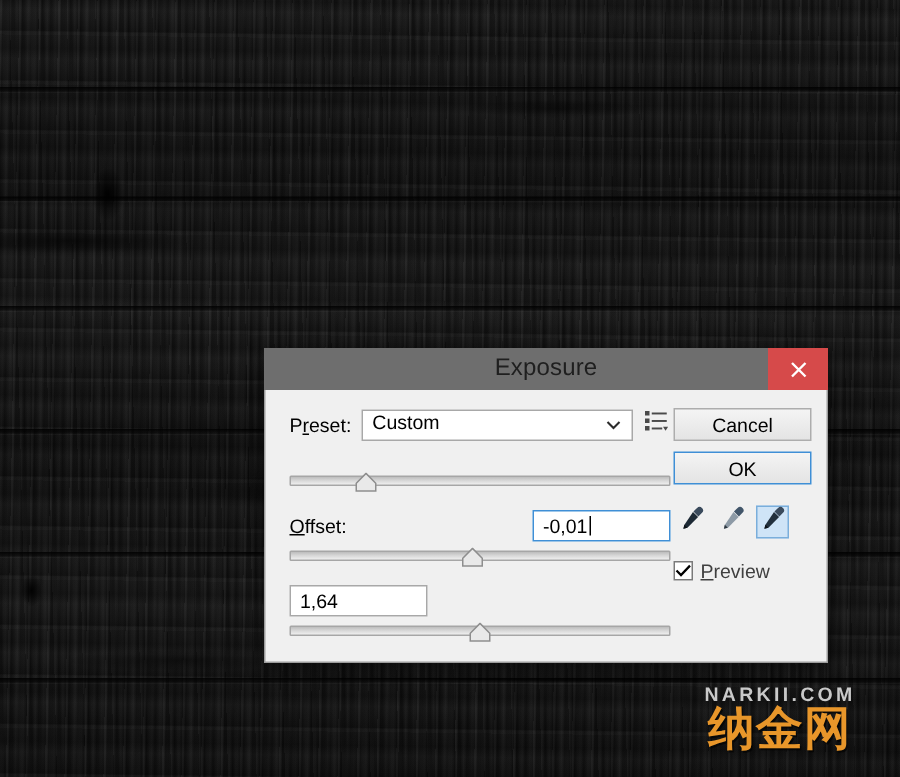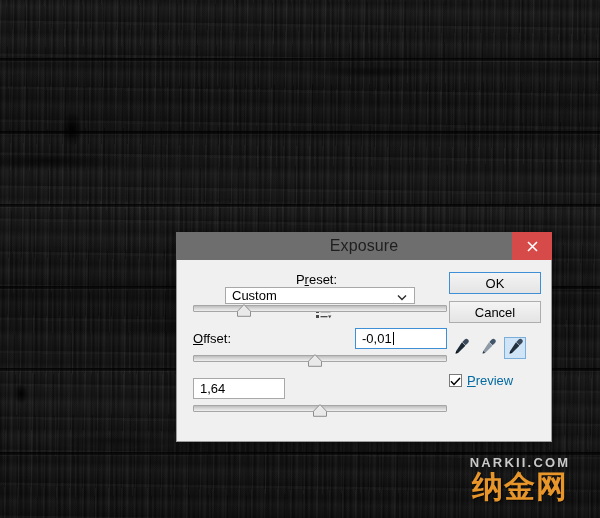--- a/index.html
+++ b/index.html
@@ -148,22 +148,21 @@
     font-family: "Liberation Sans", sans-serif;
     white-space: nowrap;
   }
   .row-label u { text-decoration: underline; }
 
   
   #preset-row {
     display: flex;
     align-items: center;
     height: 22px;
-    margin-bottom: 8px;
-    flex-direction: column;
+    margin-bottom: 20px;
   }
   #preset-label { margin-right: 7px; }
   #preset-select {
     width: 190px;
     height: 21px;
     background: #ffffff;
     border: 1px solid #a8a8a8;
     display: flex;
     align-items: flex-start;
     position: relative;
@@ -297,21 +296,21 @@
     background: #fff;
     border: 1px solid #7a7a7a;
     box-sizing: border-box;
     display: flex;
     align-items: center;
     justify-content: center;
     margin-right: 5px;
   }
   #preview-label {
     font-size: 13px;
-    color: #0369a1;
+    color: #404040;
   }
 
   
   #watermark {
     position: absolute;
     right: 8px;
     bottom: 8px;
     width: 144px;
     height: 52px;
     user-select: none;
@@ -434,22 +433,22 @@
               <svg width="15" height="13" viewBox="0 0 15 13">
                 <path d="M7.5 0.6 L14 7.2 L14 12.3 L1 12.3 L1 7.2 Z" fill="#e9e9e9" stroke="#8e8e8e" stroke-width="1"></path>
               </svg>
             </div>
           </div>
         </div>
 
       </div>
 
       <div class="right-col">
+        <div class="dlg-button">Cancel</div>
         <div class="dlg-button default">OK</div>
-        <div class="dlg-button">Cancel</div>
 
         <div id="eyedroppers">
           <div class="eyedropper">
             <span>
               <svg width="17" height="17" viewBox="0 0 17 17">
                 <path d="M11.7 1.6 a2.3 2.3 0 0 1 3.3 3.3 L12.6 7.3 L9.3 4 Z" fill="#3a4a5c"></path>
                 <path d="M9.0 4.3 L12.4 7.7 L5.3 14.8 L2.6 15.5 L3.3 12.8 Z" fill="#1d2935"></path>
                 <path d="M3.2 12.9 L2.6 15.5 L5.2 14.9 Z" fill="#0d1218"></path>
               </svg>
             </span>

